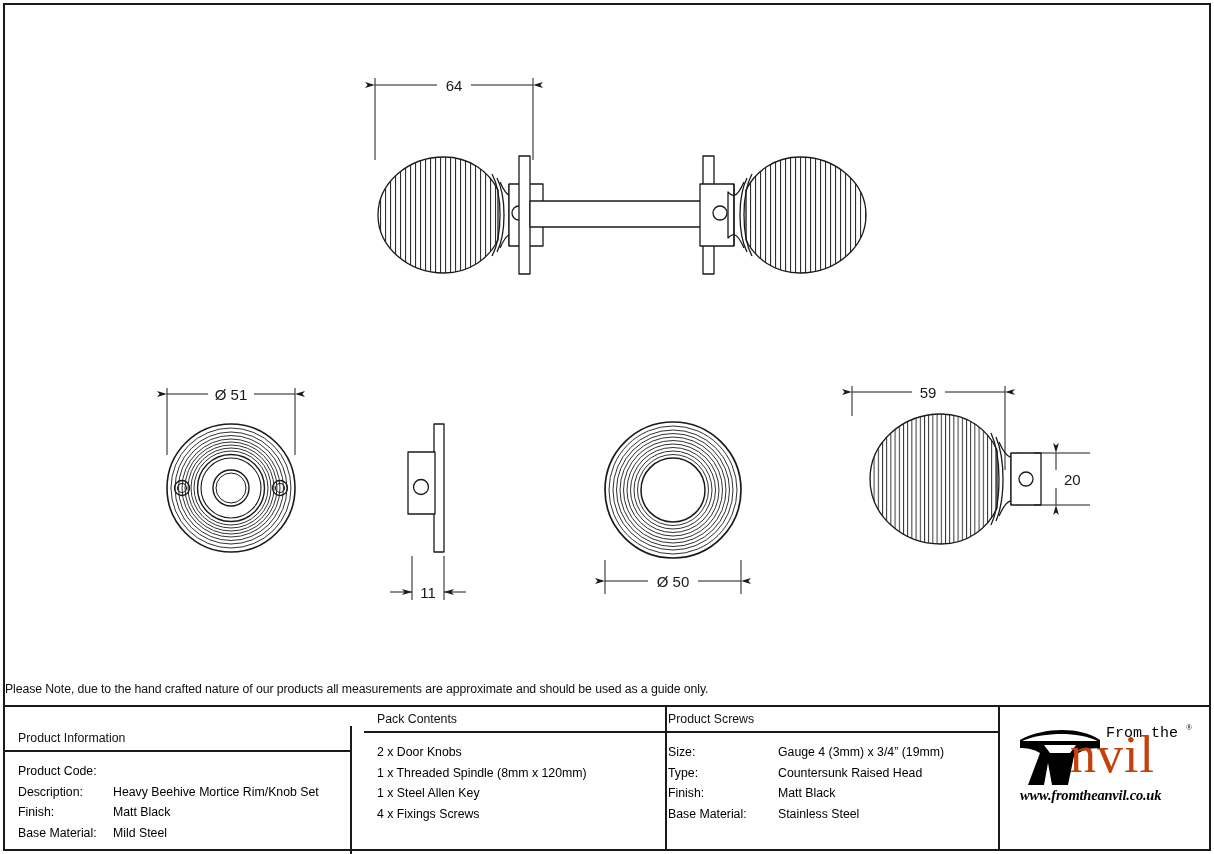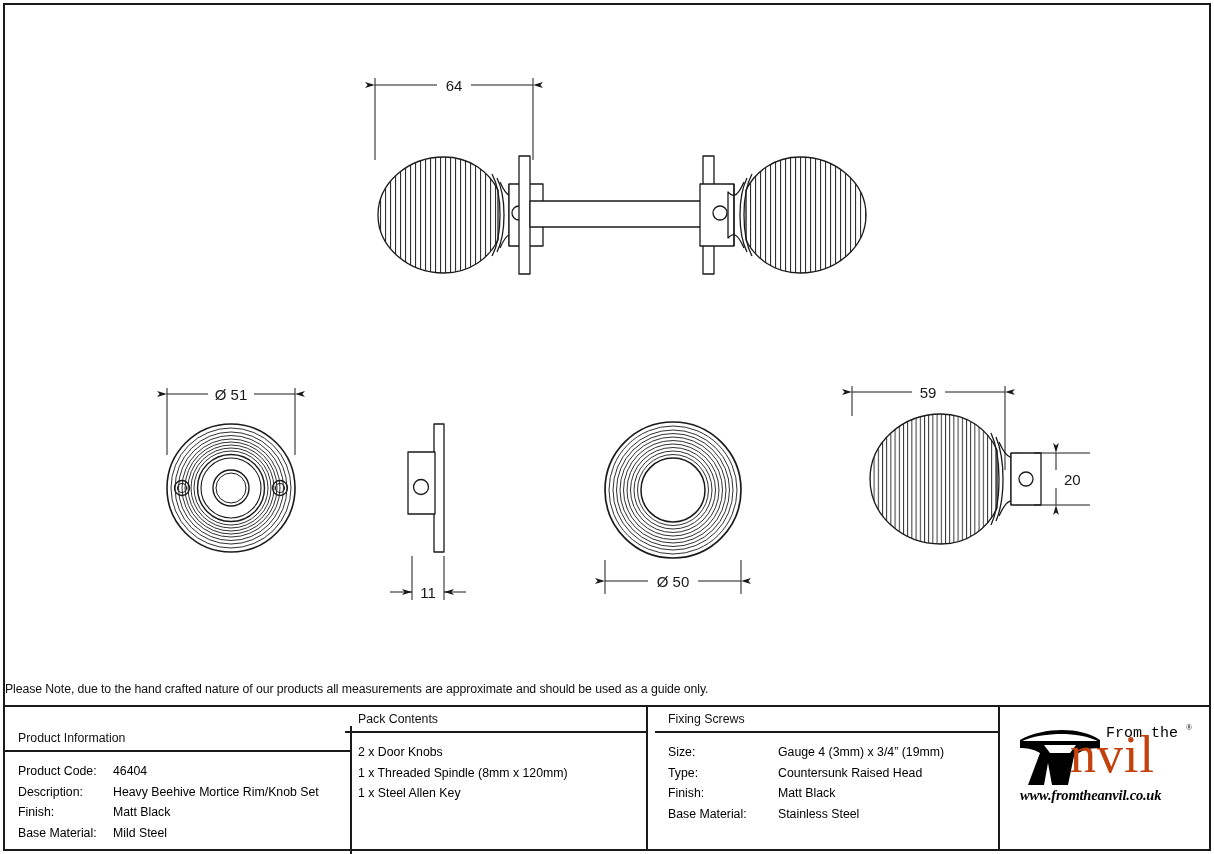--- a/index.html
+++ b/index.html
@@ -350,48 +350,48 @@
       <span class="note-text">Please Note, due to the hand crafted nature of our products all measurements are approximate and should be used as a guide only.</span>
     </div>
 
     <div class="cols">
 
       <div class="col col-sep" style="left:0; width:347px;margin-top:19px;">
         <div class="col-head">Product Information</div>
         <div class="col-body">
           <div class="kv">
             <span class="k">Product Code:</span>
-            <span class="v">46404</span>
           </div>
           <div class="kv">
             <span class="k">Description:</span>
             <span class="v">Heavy Beehive Mortice Rim/Knob Set</span>
           </div>
           <div class="kv">
             <span class="k">Finish:</span>
             <span class="v">Matt Black</span>
           </div>
           <div class="kv">
             <span class="k">Base Material:</span>
             <span class="v">Mild Steel</span>
           </div>
         </div>
       </div>
 
-      <div class="col col-sep" style="left:340px; width:303px;">
+      <div class="col col-sep" style="left:359px; width:303px;">
         <div class="col-head">Pack Contents</div>
         <div class="col-body">
           <div class="packline">2 x Door Knobs</div>
           <div class="packline">1 x Threaded Spindle (8mm x 120mm)</div>
           <div class="packline">1 x Steel Allen Key</div>
+          <div class="packline">4 x Fixings Screws</div>
         </div>
       </div>
 
       <div class="col col-sep" style="left:650px; width:345px;">
-        <div class="col-head">Fixing Screws</div>
+        <div class="col-head">Product Screws</div>
         <div class="col-body">
           <div class="kv kv-screws">
             <span class="k">Size:</span>
             <span class="v">Gauge 4 (3mm) x 3/4” (19mm)</span>
           </div>
           <div class="kv kv-screws">
             <span class="k">Type:</span>
             <span class="v">Countersunk Raised Head</span>
           </div>
           <div class="kv kv-screws">

